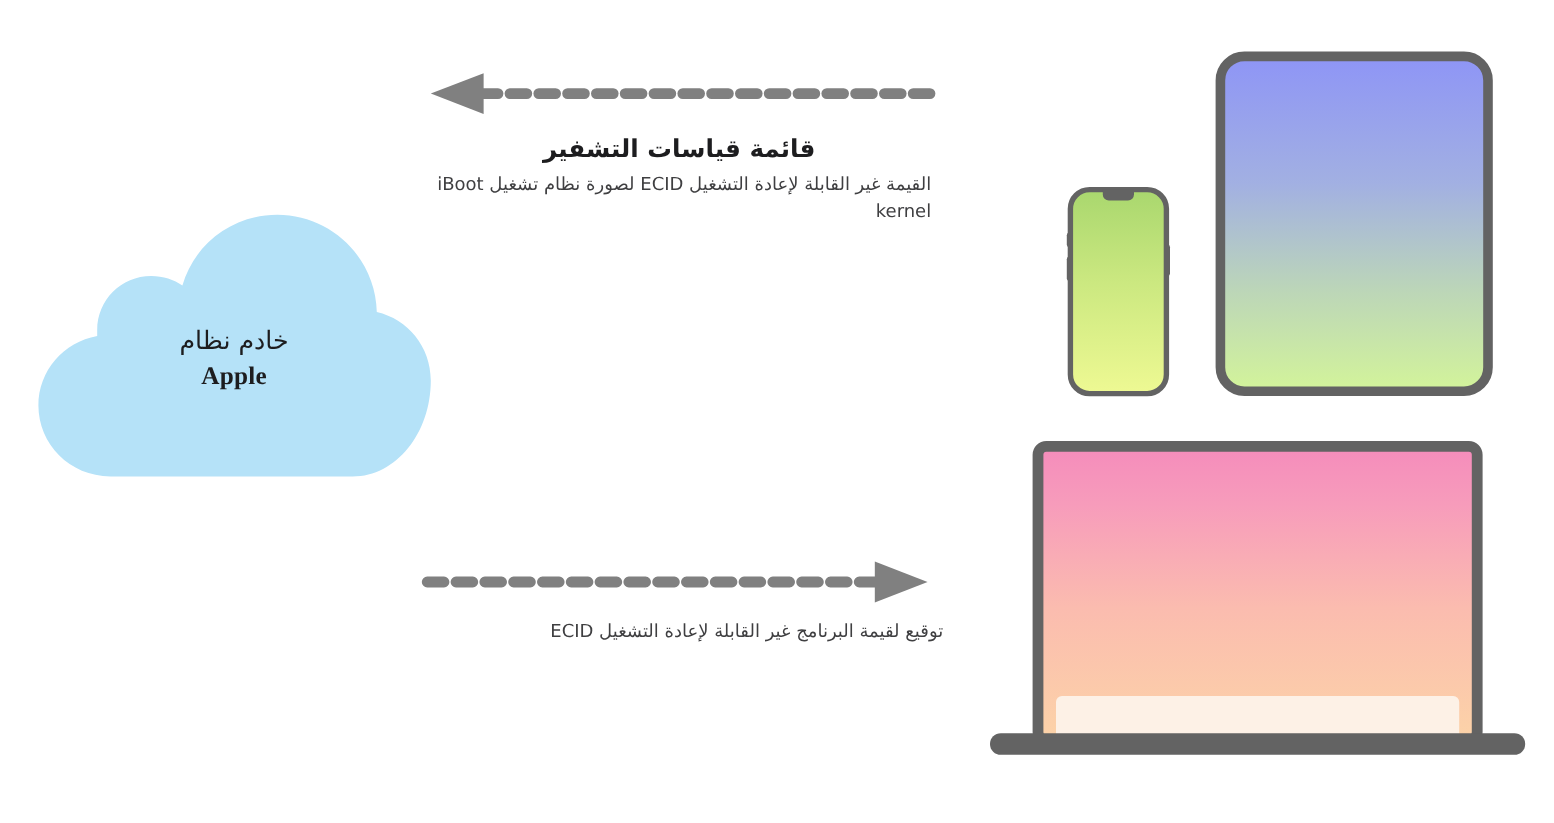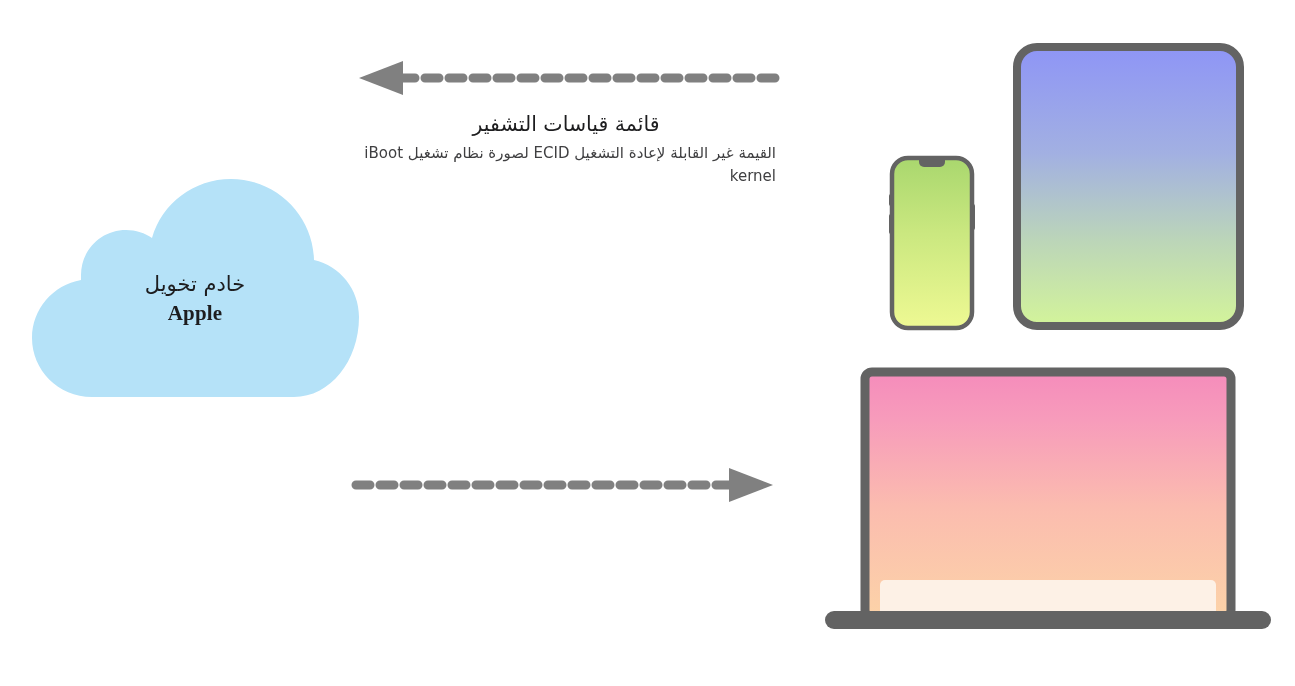--- a/index.html
+++ b/index.html
@@ -74,21 +74,21 @@
 
   
   .callout {
     position: absolute;
     text-align: center;
     direction: rtl;
     color: #3a3a3c;
   }
   .callout .callout-title {
     display: block;
-    font-weight: 400;
+    font-weight: 700;
     font-size: 20.5px;
     color: #1d1d1f;
     line-height: 1.45;
     margin-bottom: 2px;
   }
   .callout .callout-body {
     display: block;
     font-weight: 400;
     font-size: 15px;
     color: #3f3f41;
@@ -144,21 +144,21 @@
                C51 101 51 99 51 97
                C51 72 71 52 96 52
                C106 52 115 55 122 60
                C132 25 164 1 201 1
                C246 1 283 37 284 82
                C310 88 329 111 329 139
                C329 183 300 219 264 219
                Z" fill="#b5e2f8"></path>
     </svg>
     <div id="cloud-label">
-      <span class="cloud-line-1">خادم تخويل</span>
+      <span class="cloud-line-1">خادم نظام</span>
       <span class="cloud-line-2">Apple</span>
     </div>
   </div>
 
   <div id="arrow-up-group" class="arrow-wrap">
     <svg width="420" height="44" viewBox="0 0 420 44">
       <path d="M47 5 L47 39 L3 22 Z" fill="#808080"></path>
       <line x1="45" y1="22" x2="420" y2="22" stroke="#808080" stroke-width="9" stroke-linecap="round" stroke-dasharray="14 10"></line>
     </svg>
   </div>
@@ -169,20 +169,21 @@
   </div>
 
   <div id="arrow-down-group" class="arrow-wrap">
     <svg width="420" height="44" viewBox="0 0 420 44">
       <line x1="0" y1="22" x2="375" y2="22" stroke="#808080" stroke-width="9" stroke-linecap="round" stroke-dasharray="14 10"></line>
       <path d="M373 5 L373 39 L417 22 Z" fill="#808080"></path>
     </svg>
   </div>
 
   <div id="callout-down" class="callout">
+    <span class="callout-body">توقيع لقيمة البرنامج غير القابلة لإعادة التشغيل ECID</span>
   </div>
 
   <div id="iphone-group">
     <svg width="88" height="174" viewBox="0 0 88 174">
       <defs>
         <linearGradient id="gradPhone" x1="0" y1="0" x2="0" y2="1">
           <stop offset="0%" stop-color="#a9d76e"></stop>
           <stop offset="45%" stop-color="#cbe880"></stop>
           <stop offset="100%" stop-color="#eef993"></stop>
         </linearGradient>

